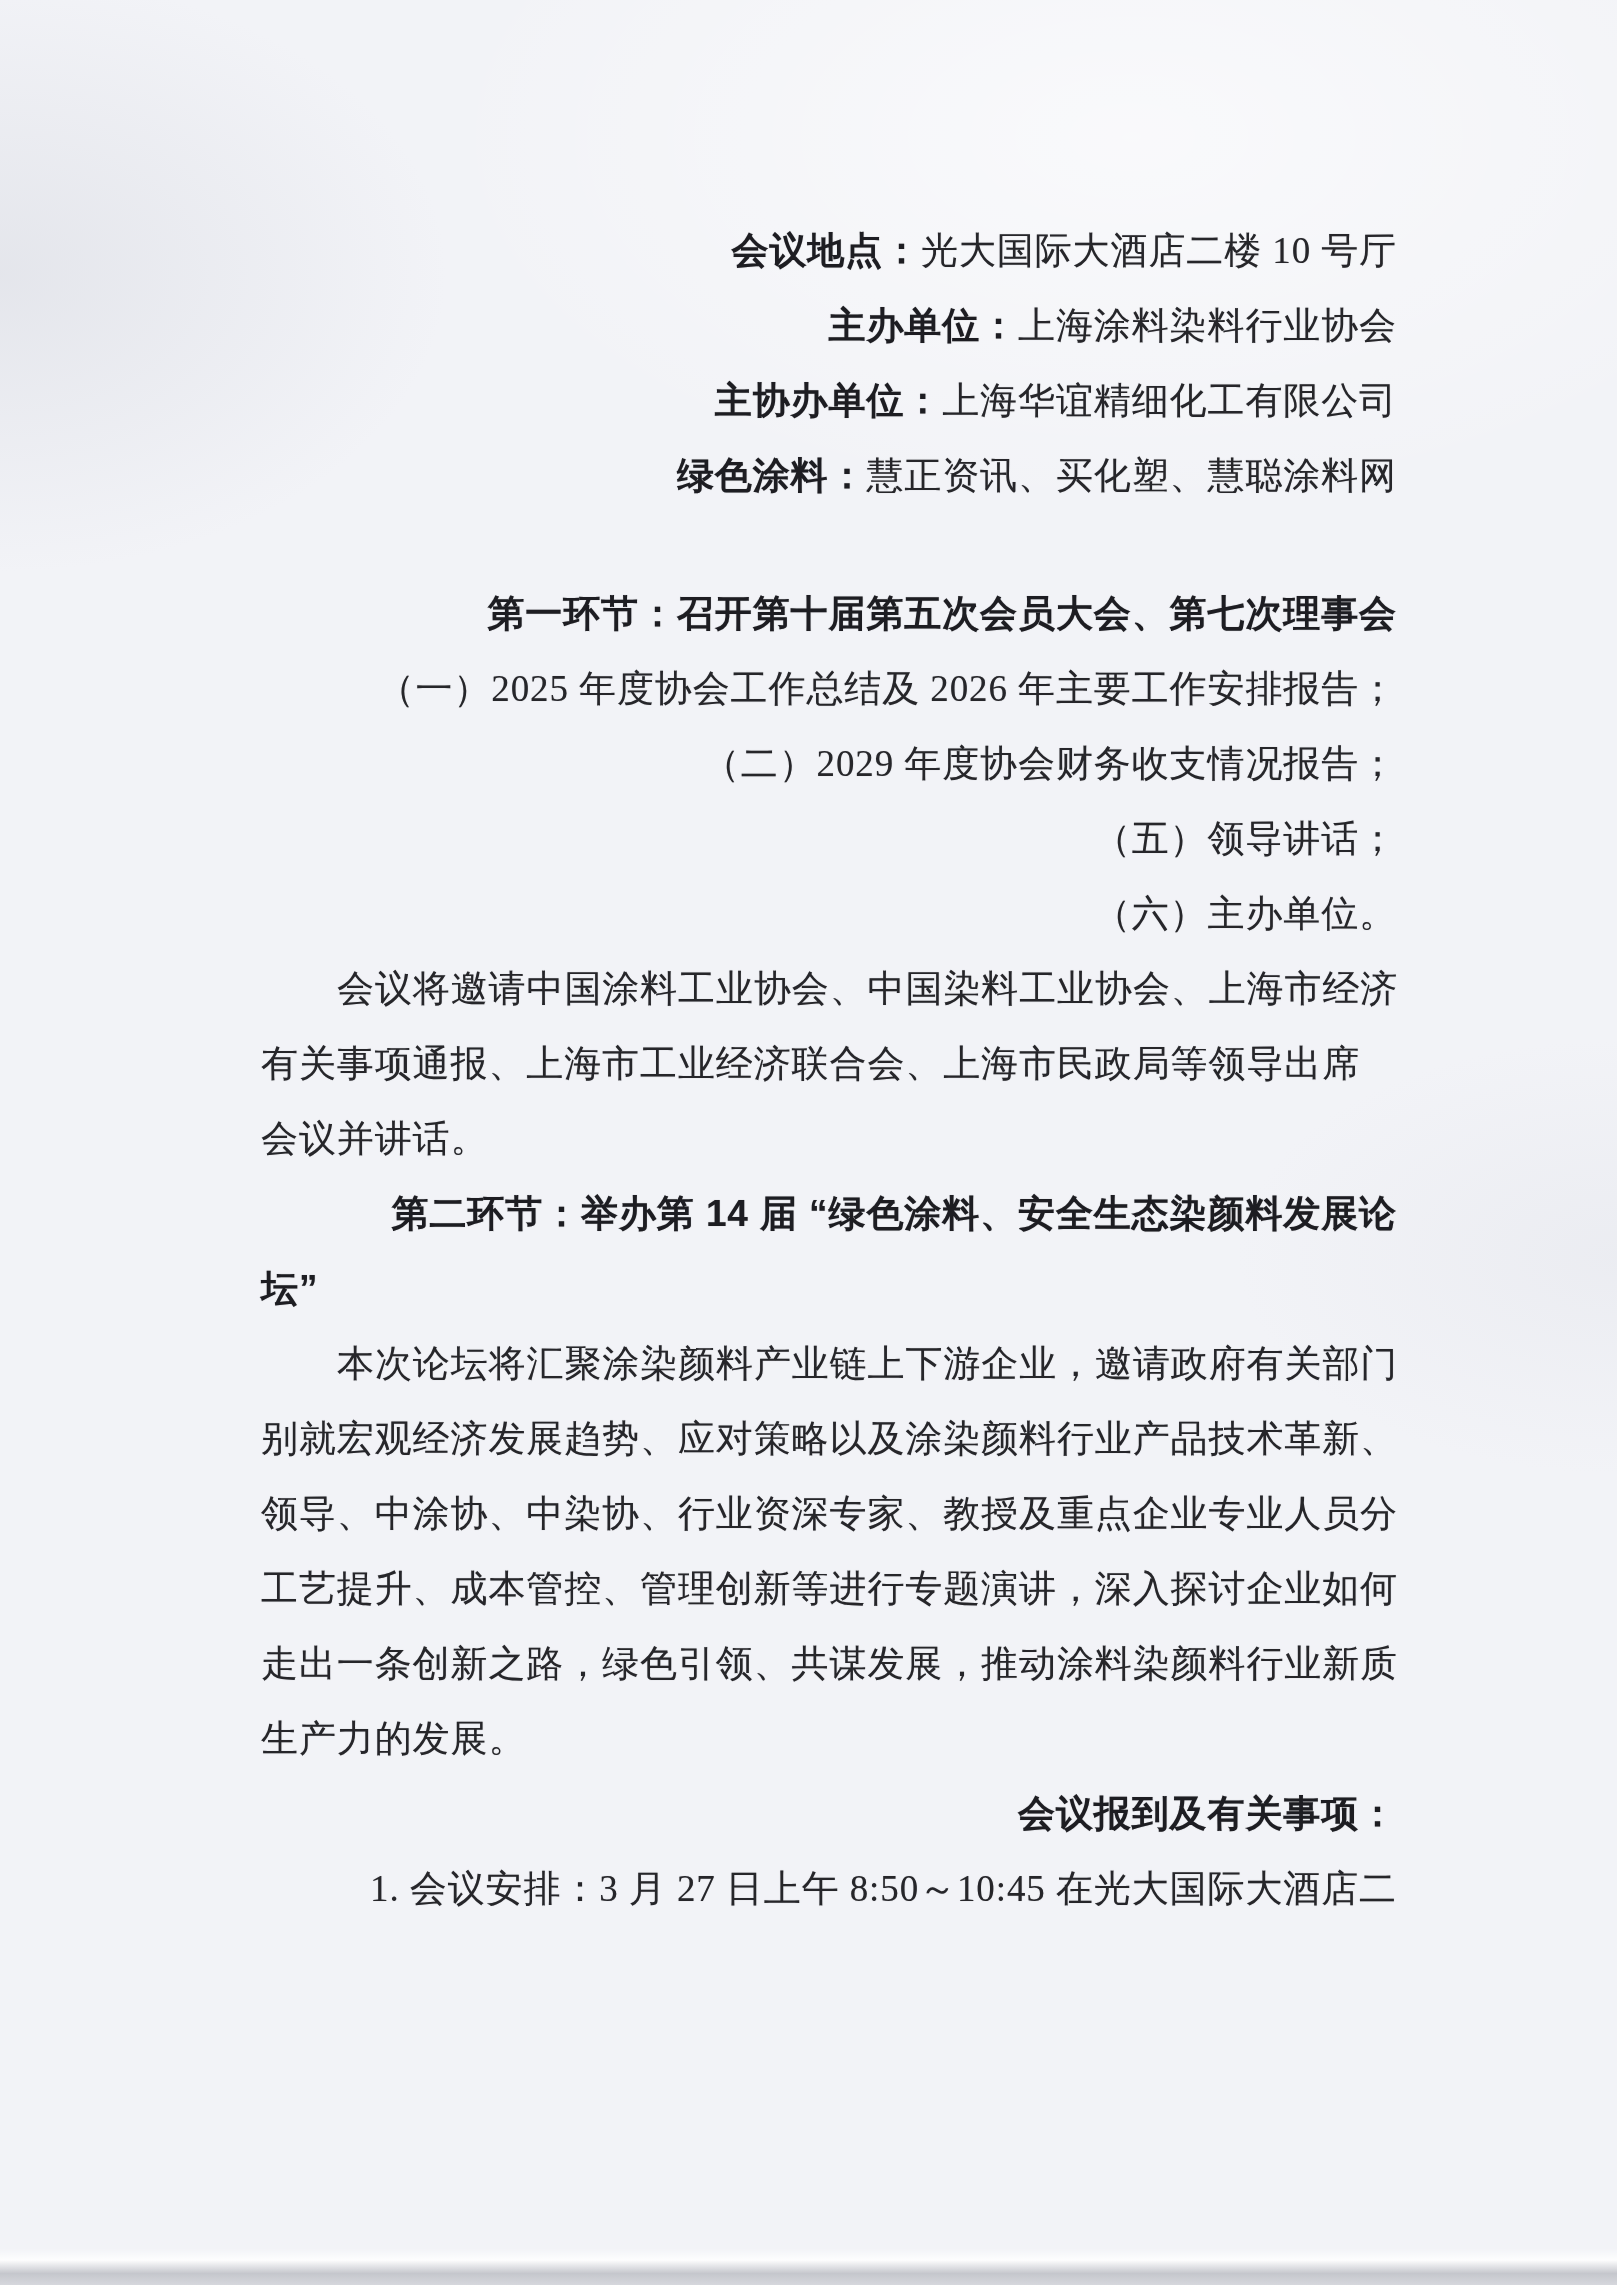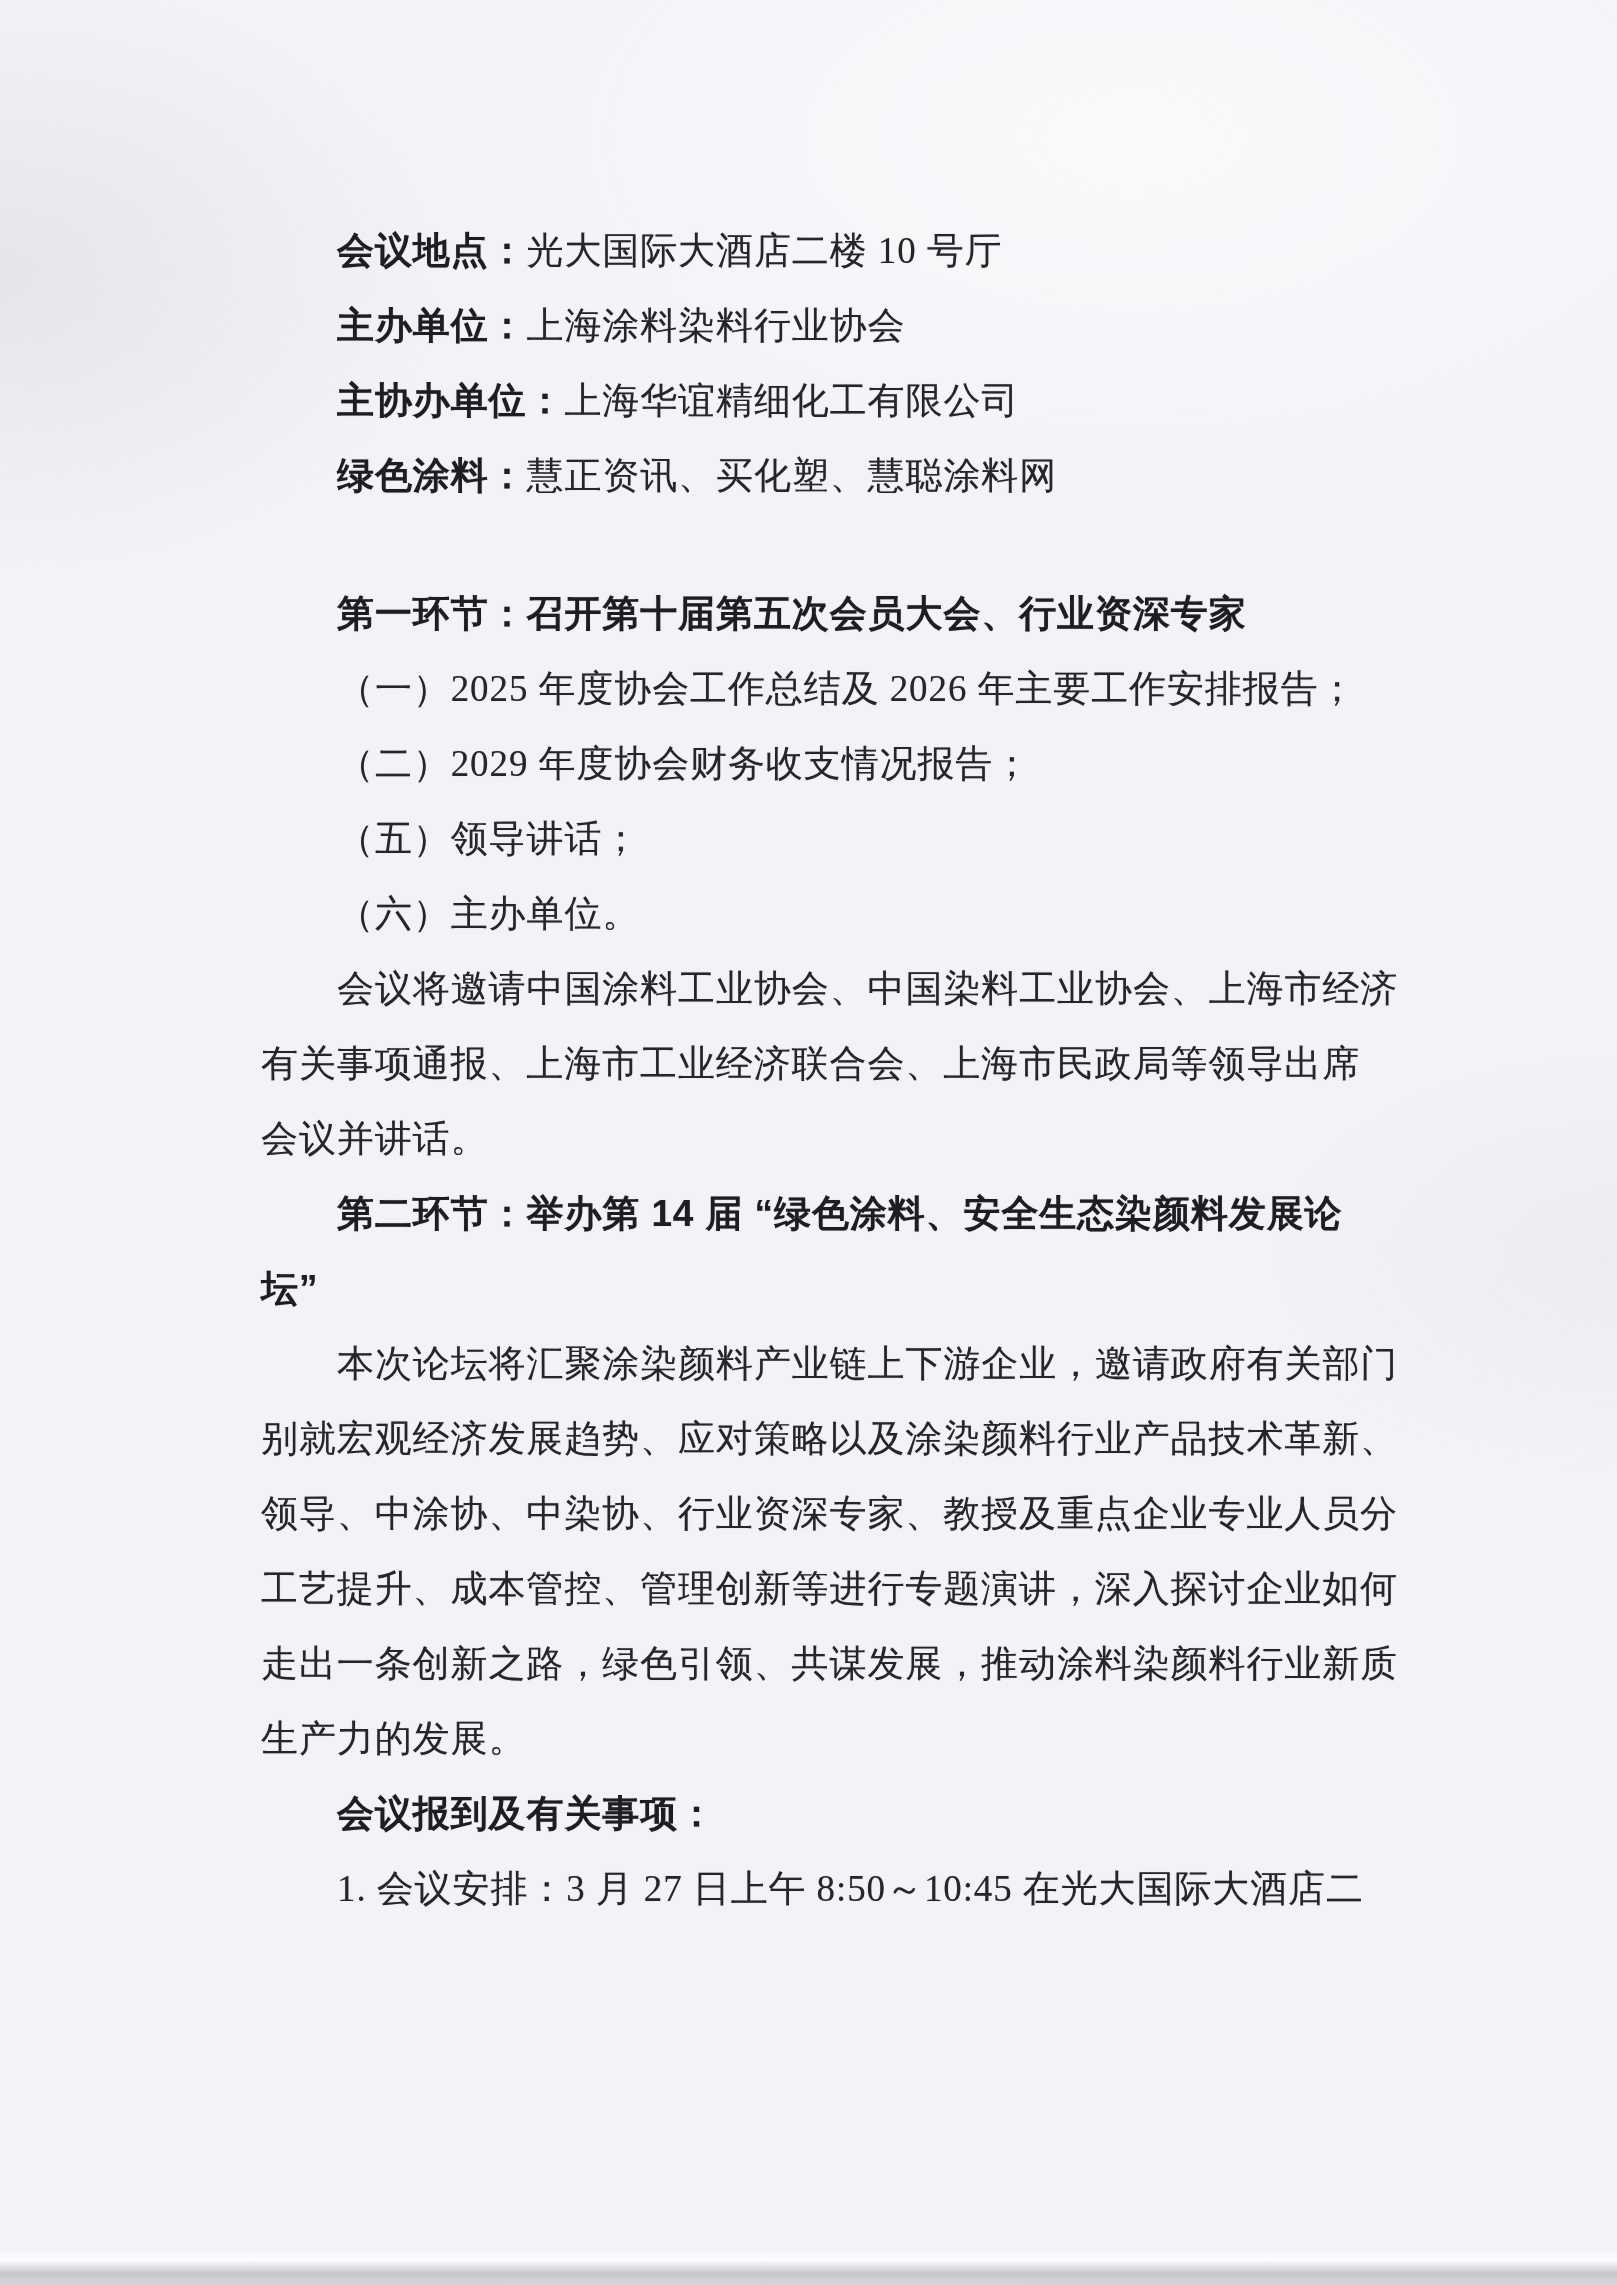--- a/index.html
+++ b/index.html
@@ -34,20 +34,21 @@
     font-family: "Liberation Serif", "DejaVu Serif", serif;
     font-size: 37px;
     line-height: 75px;
     letter-spacing: 0.9px;
     color: #26262a;
     white-space: nowrap;
     text-shadow: 0 0 0.9px rgba(42,42,48,0.35);
   }
   .indent {
     text-indent: 76px;
+    text-align: right;
   }
   .bold,
   .line .label {
     font-family: "Liberation Sans", "DejaVu Sans", sans-serif;
     font-weight: 700;
     color: #1d1d22;
     text-shadow: 0 0 0.9px rgba(30,30,36,0.4);
   }
   .spacer {
     height: 63px;
@@ -62,21 +63,21 @@
     <p class="line indent"><span class="label">会议地点：</span><span>光大国际大酒店二楼 10 号厅</span></p>
 
     <p class="line indent"><span class="label">主办单位：</span><span>上海涂料染料行业协会</span></p>
 
     <p class="line indent"><span class="label">主协办单位：</span><span>上海华谊精细化工有限公司</span></p>
 
     <p class="line indent"><span class="label">绿色涂料：</span><span>慧正资讯、买化塑、慧聪涂料网</span></p>
 
     <div class="spacer"></div>
 
-    <p class="line indent bold">第一环节：召开第十届第五次会员大会、行业资深专家</p>
+    <p class="line indent bold">第一环节：召开第十届第五次会员大会、第七次理事会</p>
 
     <p class="line indent">（一）2025 年度协会工作总结及 2026 年主要工作安排报告；</p>
     <p class="line indent">（二）2029 年度协会财务收支情况报告；</p>
     <p class="line indent">（五）领导讲话；</p>
     <p class="line indent">（六）主办单位。</p>
 
     <p class="line indent">会议将邀请中国涂料工业协会、中国染料工业协会、上海市经济</p>
     <p class="line">有关事项通报、上海市工业经济联合会、上海市民政局等领导出席</p>
     <p class="line">会议并讲话。</p>
 

